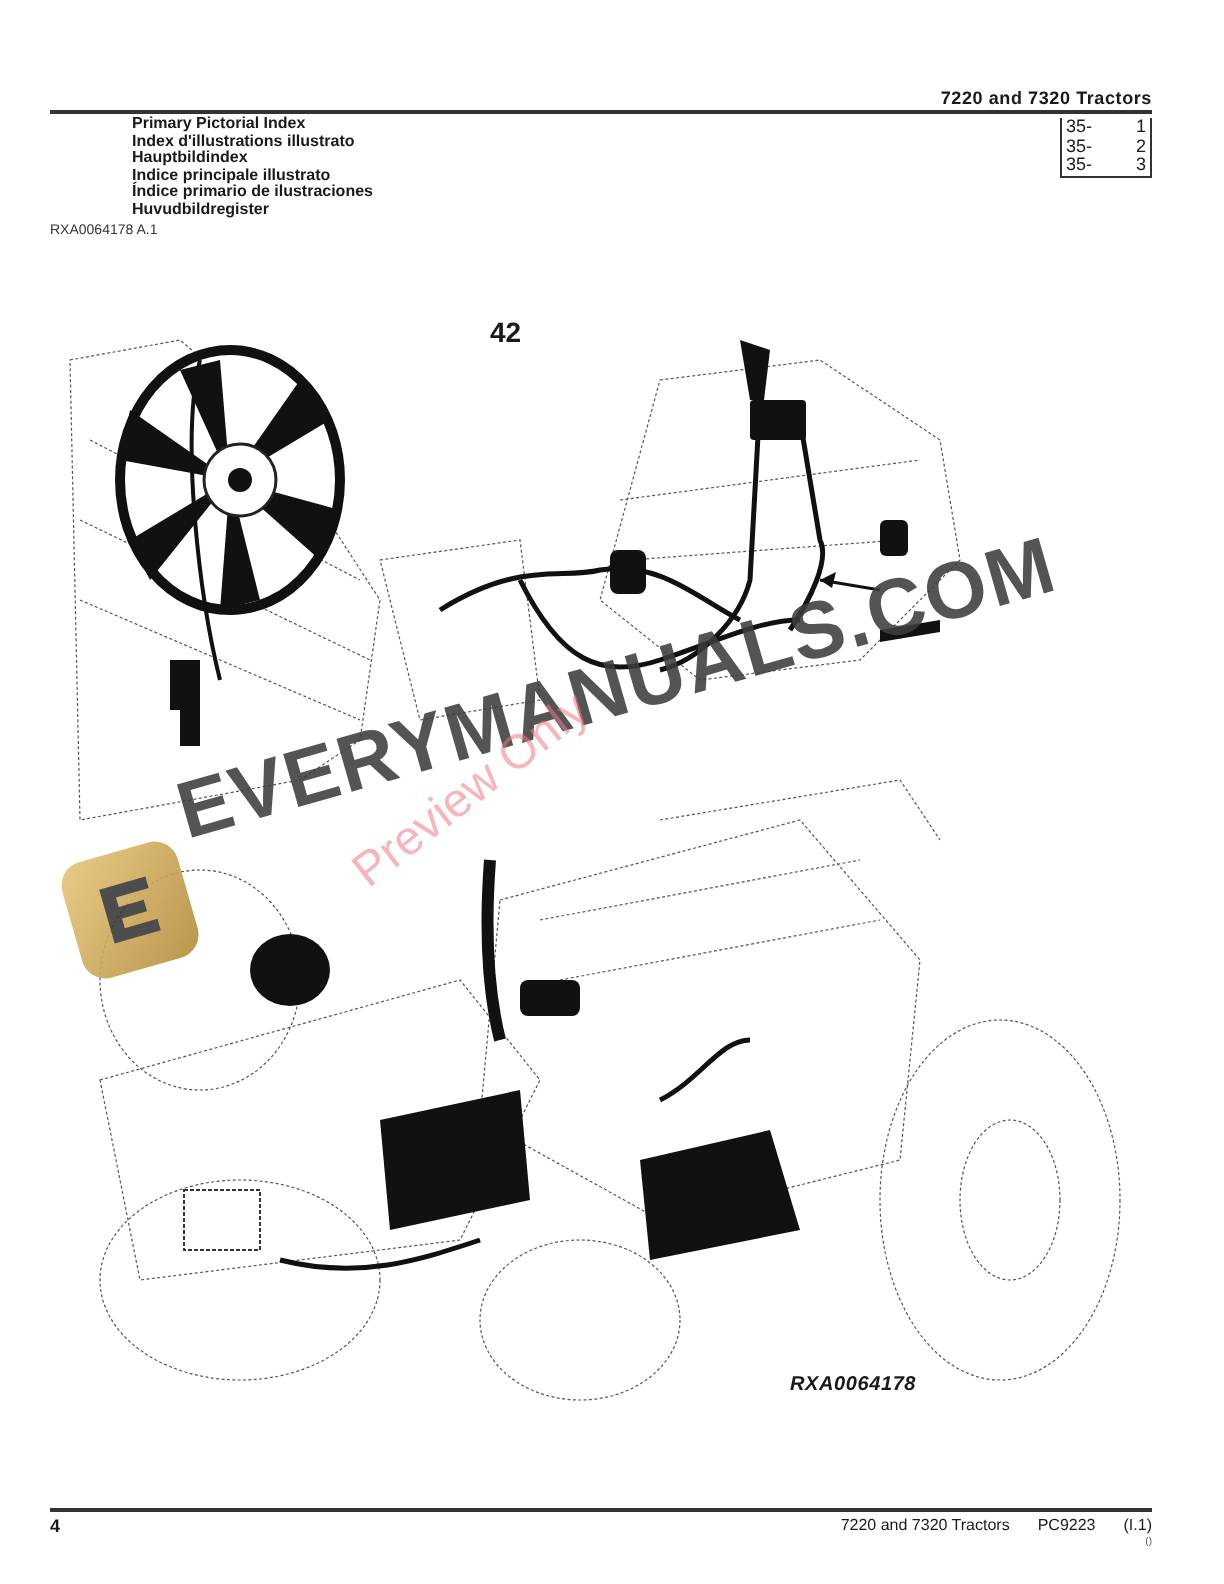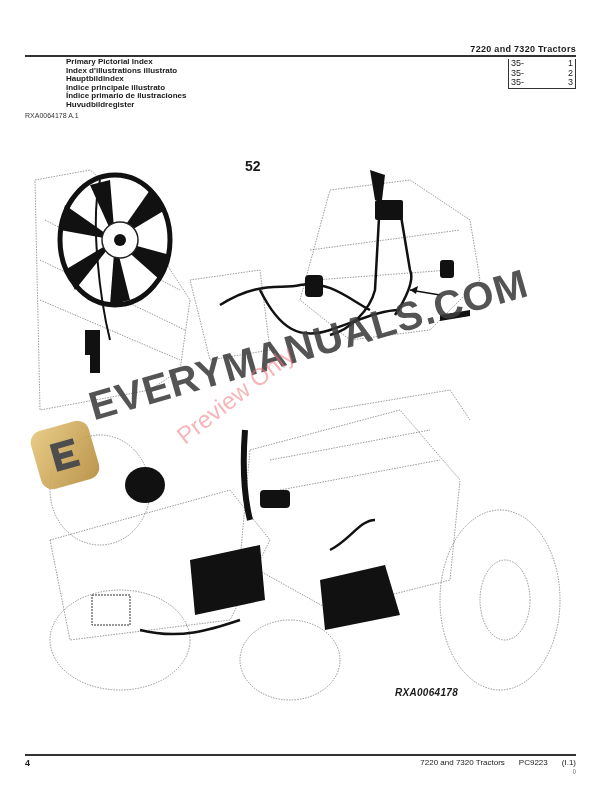--- a/index.html
+++ b/index.html
@@ -16,21 +16,21 @@
     }
     .index-list {
       position: absolute; top: 58px; left: 35px;
       font-size: 8px; font-weight: bold; line-height: 8.6px; margin-left: 31px;
     }
     .index-list div { white-space: nowrap; }
     .ref-code-top {
       position: absolute; top: 112px; left: 25px; font-size: 7px; color: #333;
     }
     .page-box {
-      position: absolute; top: 59px; right: 36px; width: 68px;
+      position: absolute; top: 59px; right: 36px; width: 46px;
       border-left: 1px solid #333; border-right: 1px solid #333; border-bottom: 1px solid #333;
       font-size: 9px; line-height: 9.5px; padding: 0 2px;
     }
     .page-box .row { display: flex; justify-content: space-between; }
     .page-box .row:last-child { border-bottom: 0; }
 
     .fig-number {
       position: absolute; top: 158px; left: 245px; font-size: 14px; font-weight: bold;
     }
     .illustration {
@@ -95,21 +95,21 @@
   <div class="row">
     <span>35-</span>
     <span>2</span>
   </div>
   <div class="row">
     <span>35-</span>
     <span>3</span>
   </div>
 </div>
 
-<div class="fig-number">52</div>
+<div class="fig-number">42</div>
 
 <svg class="illustration" viewBox="0 0 545 545">
   <g fill="none" stroke="#555" stroke-width="0.6" stroke-dasharray="1.5 1.2">
 
     <path d="M5 20 L60 10 L95 40 L160 140 L150 210 L120 230 L10 250 Z"></path>
     <path d="M15 60 L150 130"></path>
       <path d="M10 100 L155 170"></path>
       <path d="M10 140 L150 200"></path>
 
     <path d="M300 30 L380 20 L440 60 L450 120 L400 170 L320 180 L270 140 Z"></path>

